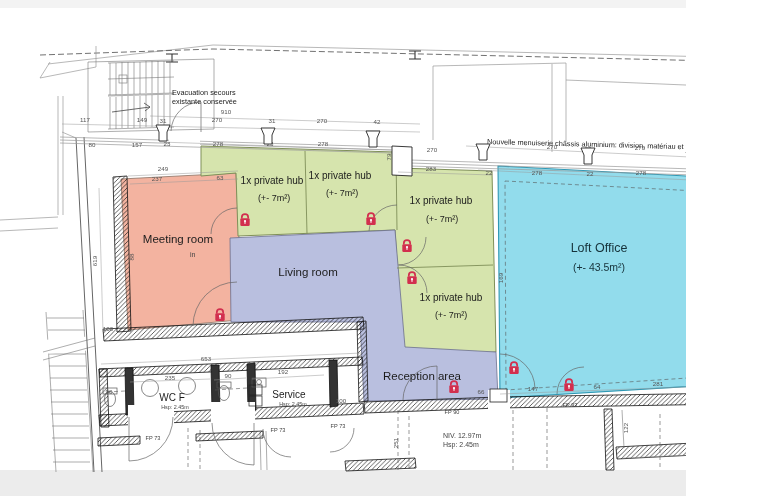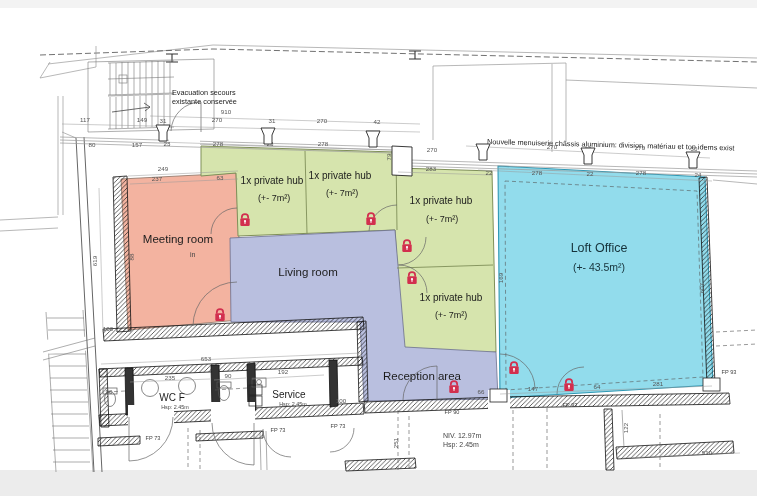--- a/index.html
+++ b/index.html
@@ -1,16 +1,16 @@
 <!DOCTYPE html>
 <html><head>
 <meta charset="utf-8">
 <style>
   html,body{margin:0;padding:0;background:#fff;}
-  #stage{position:relative;width:757px;height:496px;background:#fff;overflow:hidden;text-align:right;}
+  #stage{position:relative;width:686px;height:496px;background:#fff;overflow:hidden;text-align:right;}
   #stage svg{position:absolute;left:0;top:0;}
   svg text{font-family:"Liberation Sans","DejaVu Sans",sans-serif;}
   .dim{font-size:6.2px;fill:#555;text-anchor:middle;}
   .room-label{font-size:11.5px;fill:#1c1c1c;text-anchor:middle;}
   .room-label-lg{font-size:12.5px;fill:#16323a;text-anchor:middle;}
   .room-area{font-size:10.5px;fill:#16323a;text-anchor:middle;}
   .room-label-sm{font-size:10px;fill:#1c1c1c;text-anchor:middle;}
   .hsp{font-size:5.4px;fill:#444;text-anchor:middle;}
   .hub-label{font-size:10px;fill:#1c1c1c;text-anchor:middle;}
   .hub-area{font-size:9px;fill:#1c1c1c;text-anchor:middle;}

